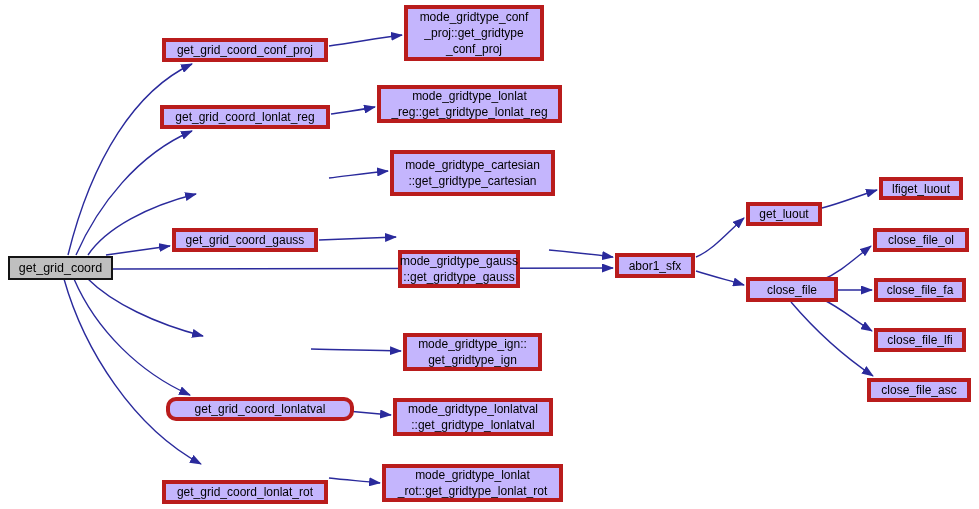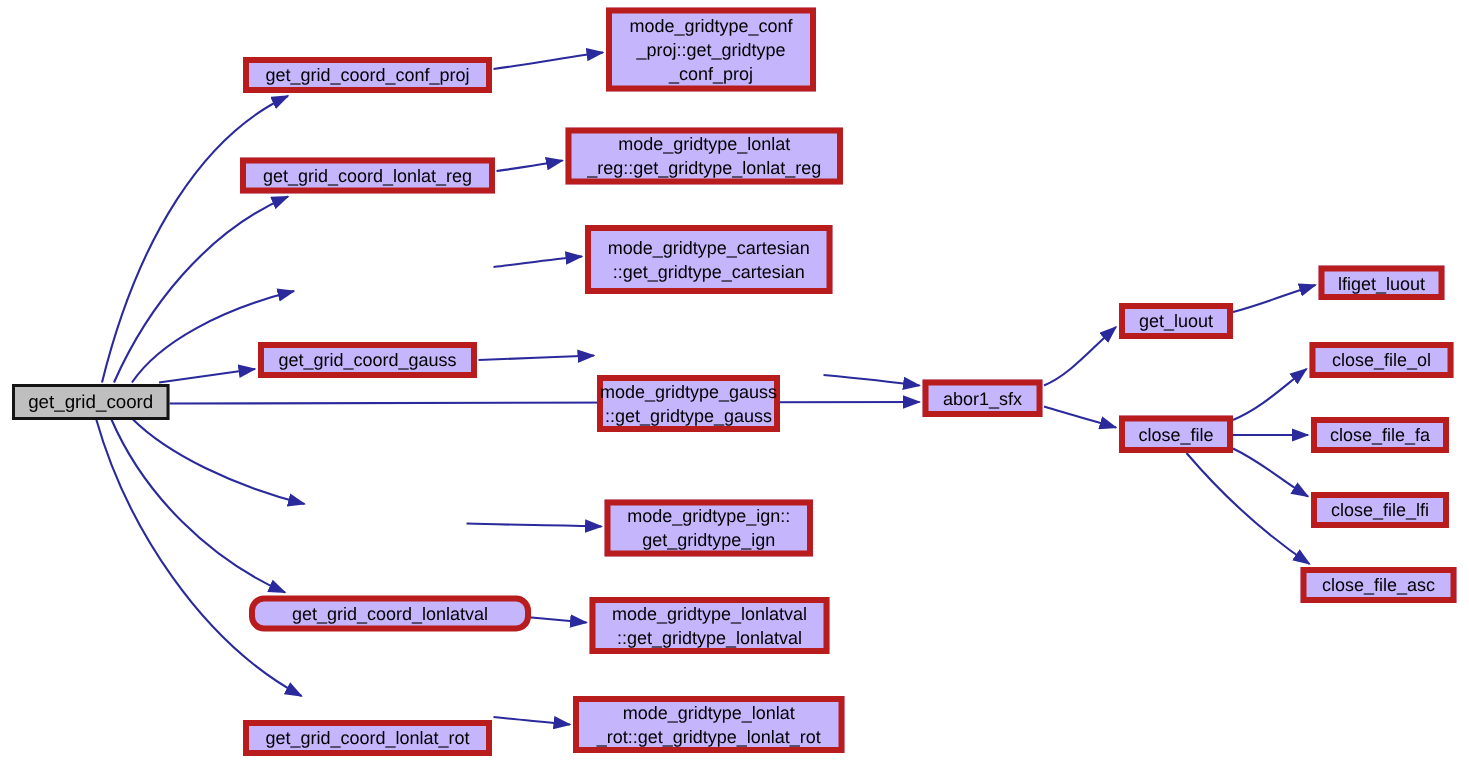--- a/index.html
+++ b/index.html
@@ -99,19 +99,19 @@
   <div class="node" style="left:403px; top:333px; width:139px; height:38px;">mode_gridtype_ign::
 get_gridtype_ign</div>
   <div class="node" style="left:393px; top:398px; width:160px; height:38px;">mode_gridtype_lonlatval
 ::get_gridtype_lonlatval</div>
   <div class="node" style="left:382px; top:464px; width:181px; height:38px;">mode_gridtype_lonlat
 _rot::get_gridtype_lonlat_rot</div>
 
   <div class="node" style="left:615px; top:253px; width:80px; height:25px;">abor1_sfx</div>
   <div class="node" style="left:746px; top:202px; width:76px; height:24px;">get_luout</div>
   <div class="node" style="left:879px; top:177px; width:84px; height:23px;">lfiget_luout</div>
-  <div class="node" style="left:746px; top:277px; width:76px; height:25px;">close_file</div>
+  <div class="node" style="left:746px; top:277px; width:92px; height:25px;">close_file</div>
   <div class="node" style="left:873px; top:228px; width:96px; height:24px;">close_file_ol</div>
   <div class="node" style="left:874px; top:278px; width:92px; height:24px;">close_file_fa</div>
   <div class="node" style="left:874px; top:328px; width:92px; height:24px;">close_file_lfi</div>
   <div class="node" style="left:867px; top:378px; width:104px; height:24px;">close_file_asc</div>
 
 </div>
 
 </body></html>

